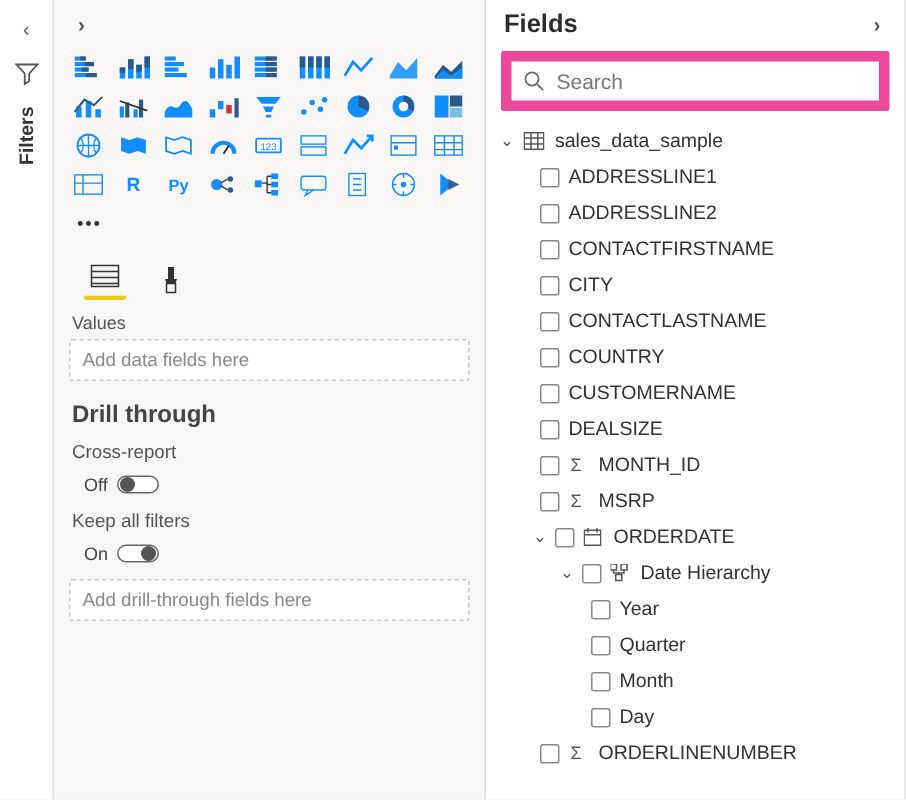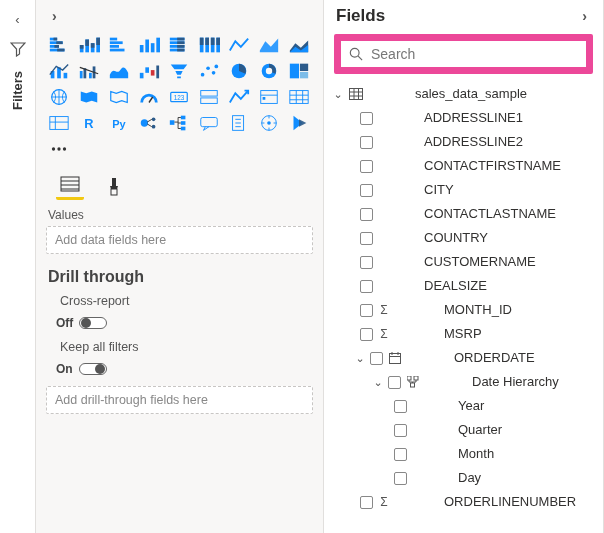--- a/index.html
+++ b/index.html
@@ -71,22 +71,22 @@
   .drop-well {
     border: 1px dashed #c8c6c4;
     background: #fff;
     border-radius: 2px;
     padding: 6px 8px;
     font-size: 12.5px;
     color: #888;
     margin-bottom: 14px;
   }
   .drill-title { font-size: 16px; font-weight:600; color:#444; margin: 4px 0 8px 2px;}
-  .toggle-row { font-size:12.5px; color:#555; margin: 4px 0 8px 14px;}
-  .toggle-ctrl { display:flex; align-items:center; gap:6px; font-size:12px; color:#444; margin: 2px 0 10px 10px; font-weight: bold;}
+  .toggle-row { font-size:12.5px; color:#555; margin: 4px 0 8px 2px;}
+  .toggle-ctrl { display:flex; align-items:center; gap:6px; font-size:12px; color:#444; margin: 2px 0 10px 10px;}
   .toggle {
     width: 28px; height: 12px; border:1px solid #666; border-radius:7px; position:relative; background:#fff; cursor:pointer;
   }
   .toggle .knob {
     position:absolute; top:0px; width:10px; height:10px; border-radius:50%; background:#555;
   }
   .toggle.off .knob { left:1px; }
   .toggle.on  .knob { right:1px; }
   .search-wrap { padding: 0 10px 6px 10px; }
   .search-box {
@@ -96,21 +96,21 @@
   }
   .search-box input {
     border:none; outline:none; flex:1; font-size:14px; color:#333; background:transparent;
   }
   .search-box input::placeholder { color:#777; }
   .tree { padding: 2px 4px 8px 8px; overflow:auto; font-size:13px; color:#323130;}
   .tree-row { display:flex; align-items:center; gap:4px; padding:2px 2px; line-height:20px; cursor:default; white-space:nowrap;}
   .tree-row .toggle-caret { width:12px; text-align:center; color:#555; font-size:11px; cursor:pointer;}
   .tree-row .cb { width:13px; height:13px; border:1px solid #888; border-radius:2px; background:#fff; cursor:pointer; flex-shrink:0;}
   .tree-row .ico { width:16px; display:flex; align-items:center; justify-content:center; color:#555; font-size:12px;}
-  .tree-row .txt { padding-left:2px;margin-left:45px; }
+  .tree-row .txt { padding-left:2px; }
   .indent-0 { padding-left: 0px; }
   .indent-1 { padding-left: 28px; }
   .indent-2 { padding-left: 22px; }
   .indent-3 { padding-left: 40px; }
   .indent-4 { padding-left: 62px; }
   .sigma::before { content:"Σ"; font-size:12px; color:#555; margin-right:2px;}
 </style>
 </head>
 <body>
 

